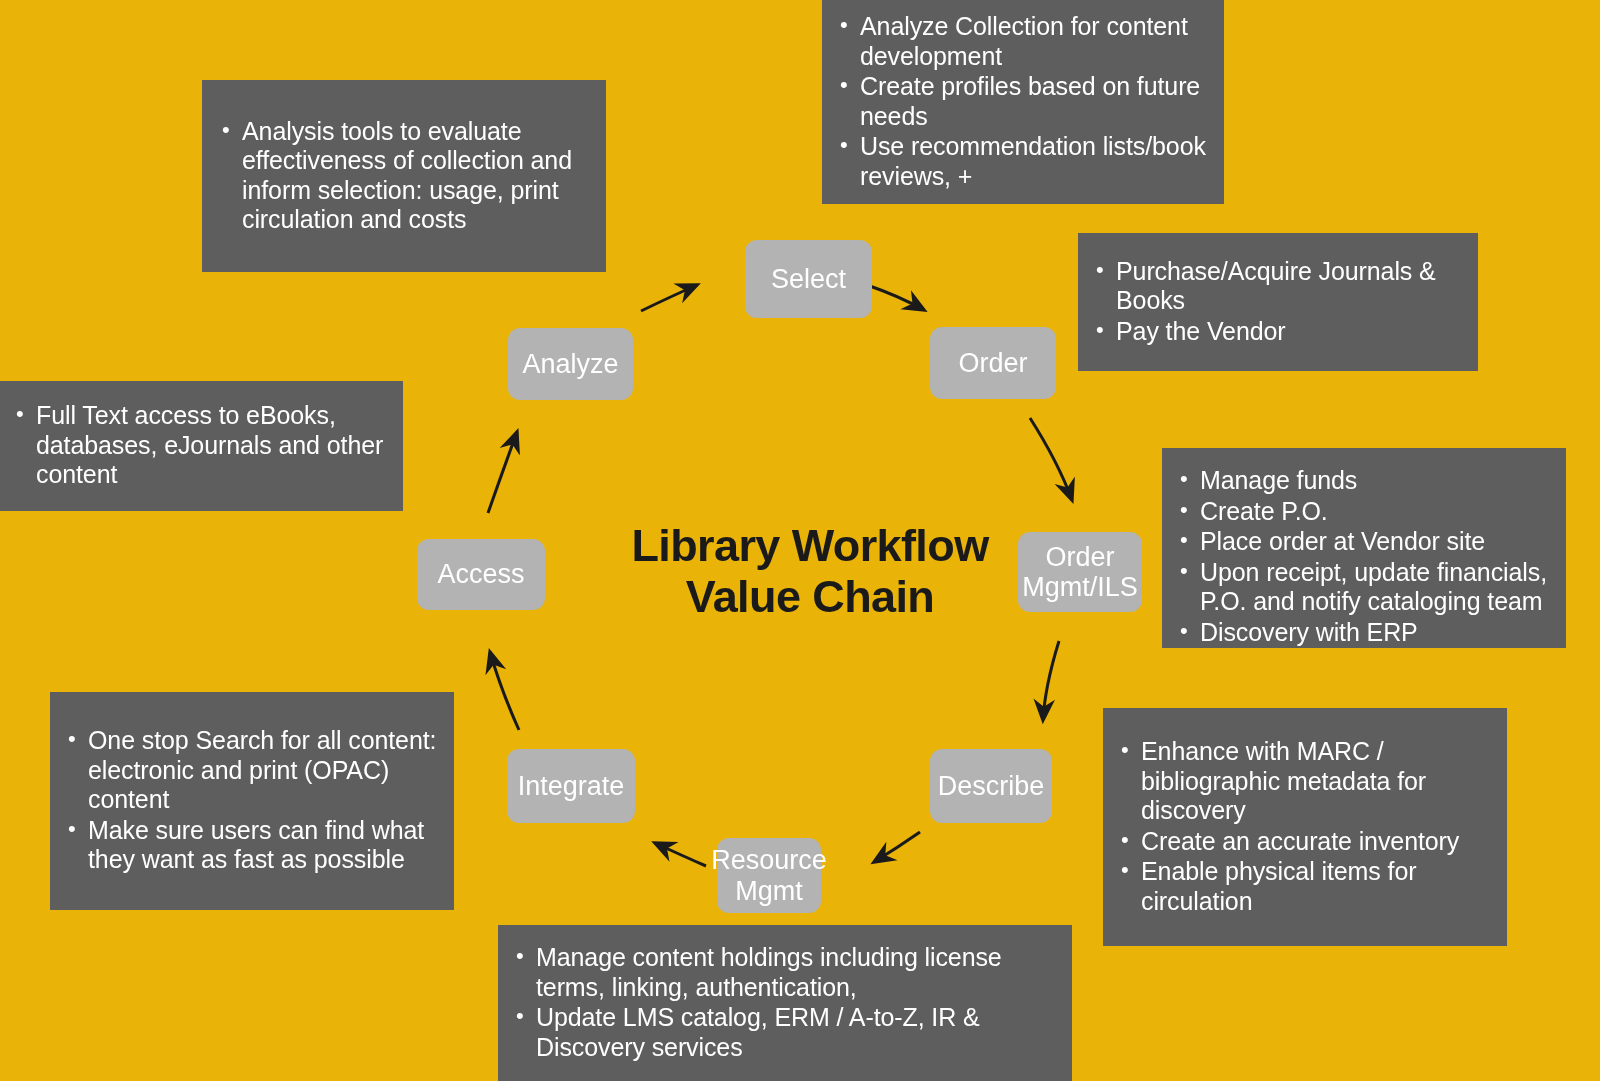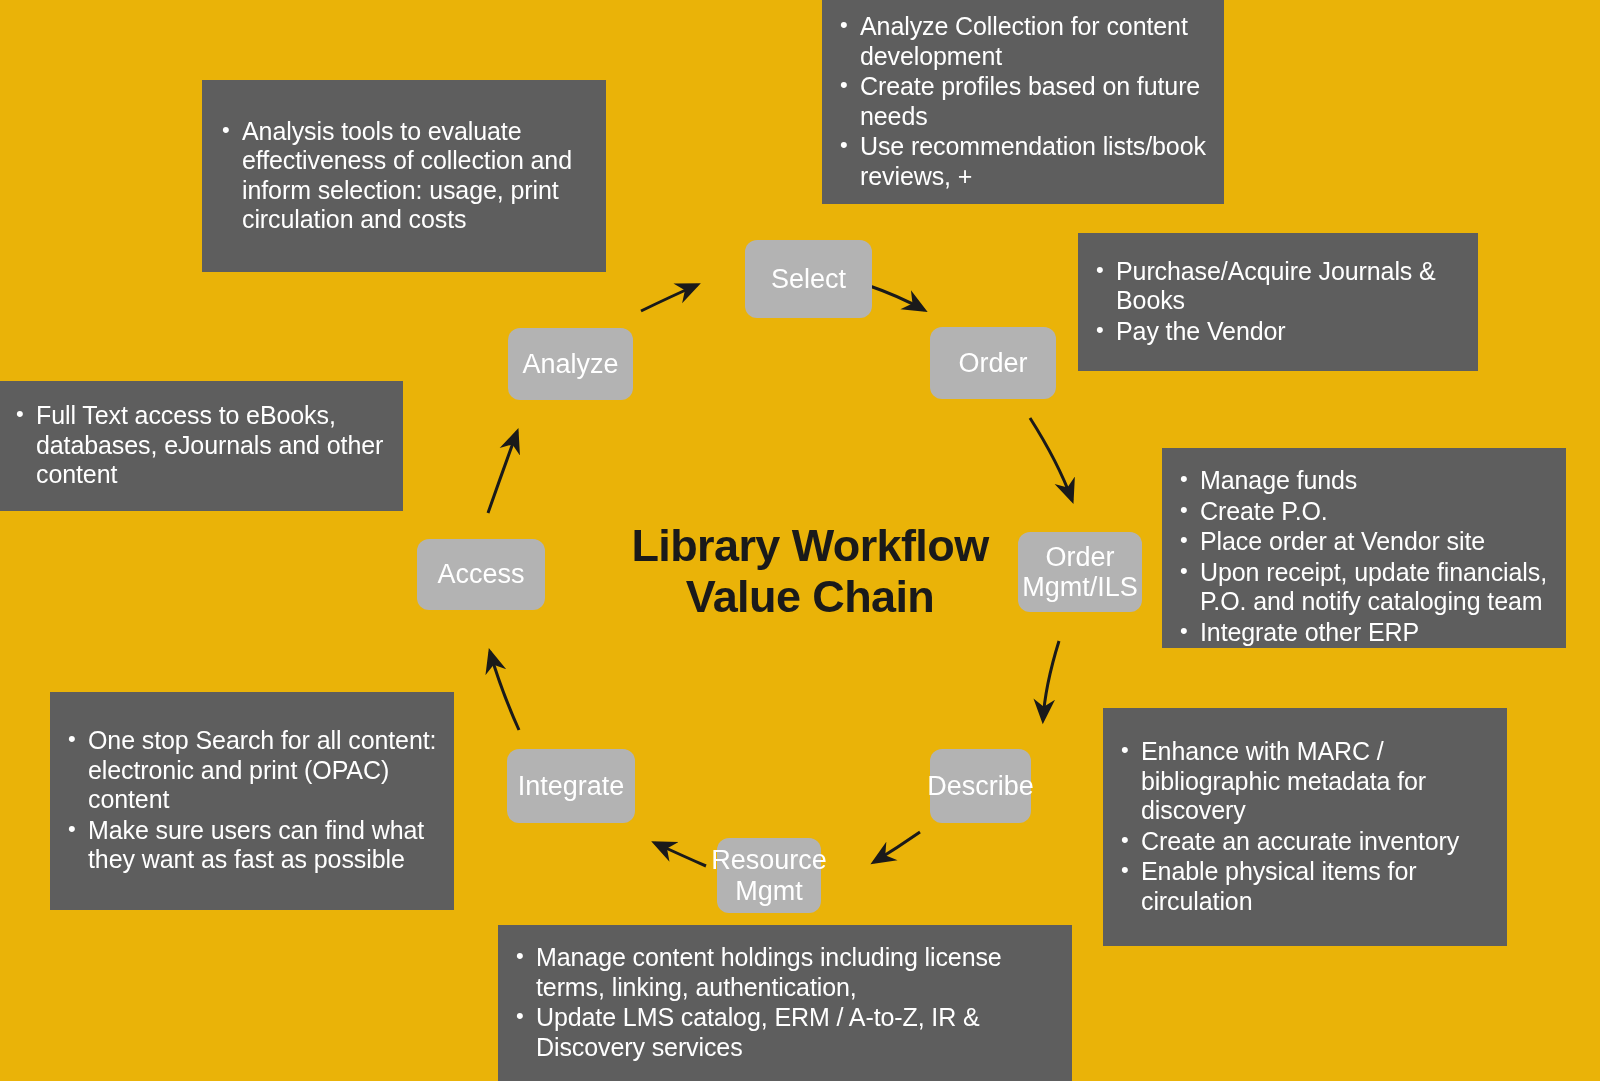--- a/index.html
+++ b/index.html
@@ -134,21 +134,21 @@
       <li>Pay the Vendor</li>
     </ul>
   </div>
 
   <div class="callout" style="left:1162px; top:448px; width:404px; height:200px; padding:26px 10px 8px 16px;">
     <ul>
       <li>Manage funds</li>
       <li>Create P.O.</li>
       <li>Place order at Vendor site</li>
       <li>Upon receipt, update financials, P.O. and notify cataloging team</li>
-      <li>Integrate other ERP</li>
+      <li>Discovery with ERP</li>
     </ul>
   </div>
 
   <div class="callout" style="left:1103px; top:708px; width:404px; height:238px; padding:8px 0 8px 16px;">
     <ul>
       <li>Enhance with MARC / bibliographic metadata for discovery</li>
       <li>Create an accurate inventory</li>
       <li>Enable physical items for circulation</li>
     </ul>
   </div>
@@ -179,21 +179,21 @@
 
   <div class="node" style="left:930px; top:327px; width:126px; height:72px;">
     <span>Order</span>
   </div>
 
   <div class="node" style="left:1018px; top:532px; width:124px; height:80px; flex-direction:column;">
     <span>Order</span>
     <span>Mgmt/ILS</span>
   </div>
 
-  <div class="node" style="left:930px; top:749px; width:101px; height:74px;text-align:right;">
+  <div class="node" style="left:930px; top:749px; width:122px; height:74px;text-align:right;">
     <span>Describe</span>
   </div>
 
   <div class="node" style="left:717px; top:838px; width:104px; height:75px; flex-direction:column;">
     <span>Resource</span>
     <span>Mgmt</span>
   </div>
 
   <div class="node" style="left:507px; top:749px; width:128px; height:74px;">
     <span>Integrate</span>

